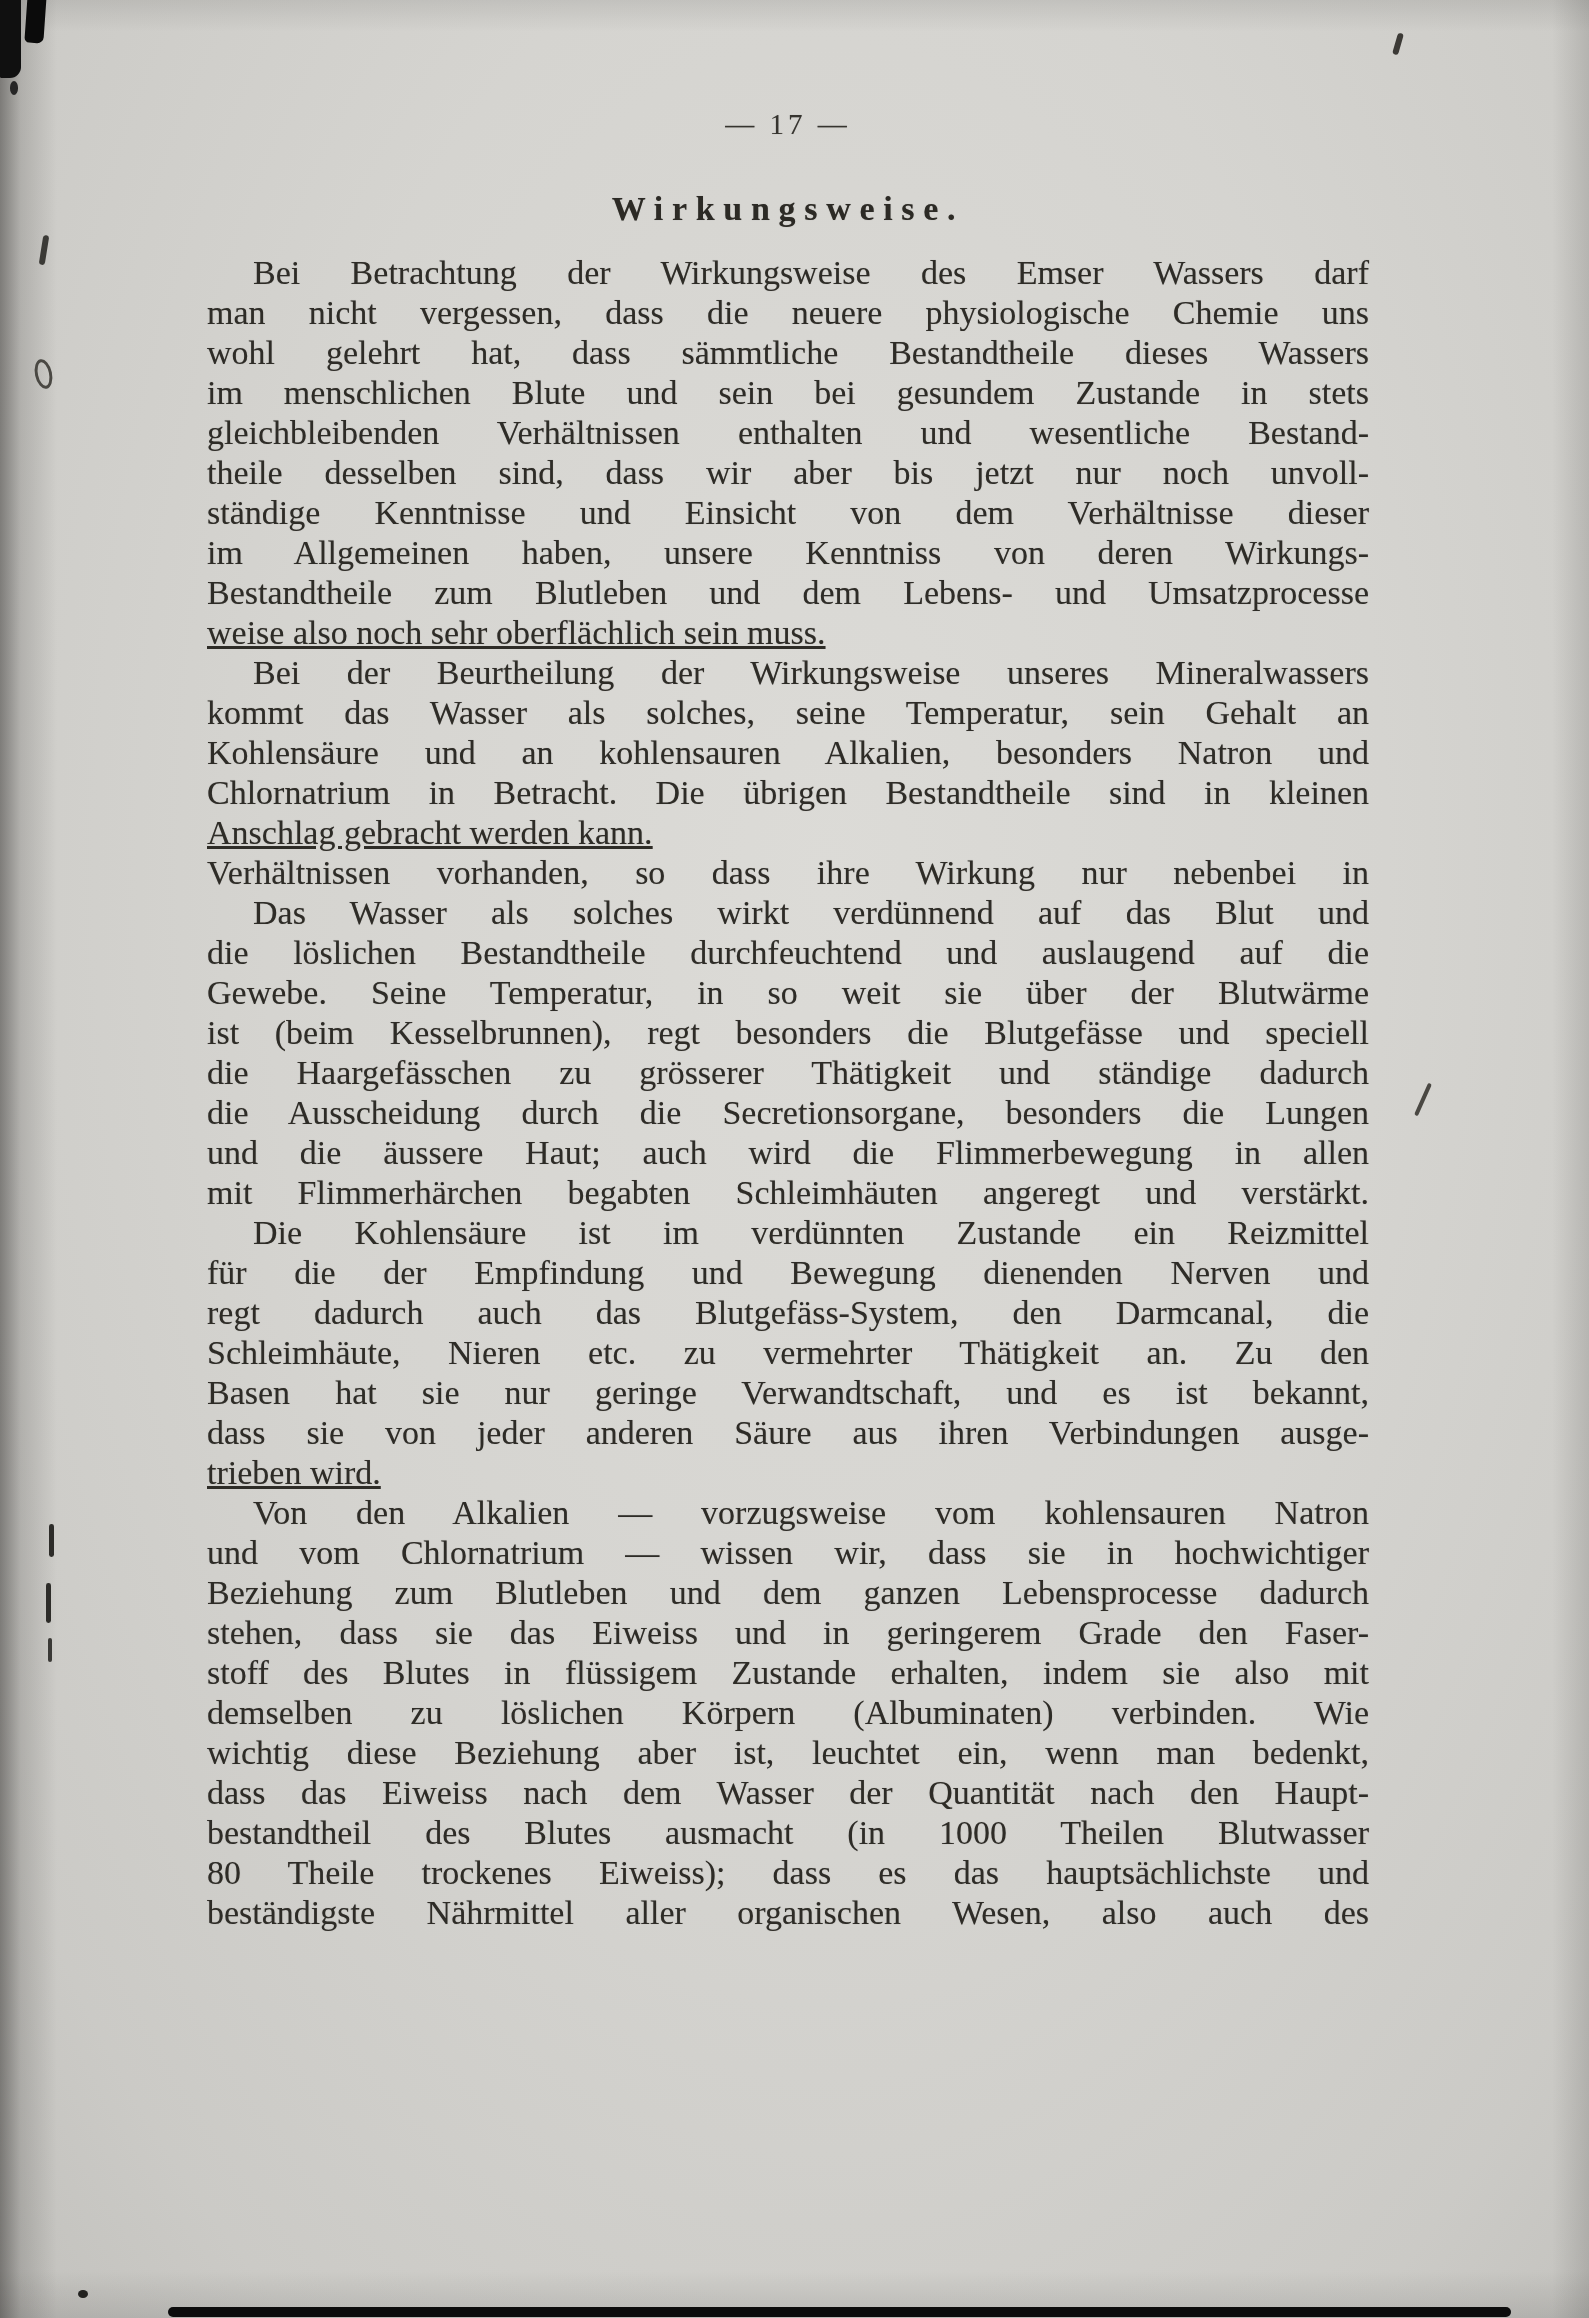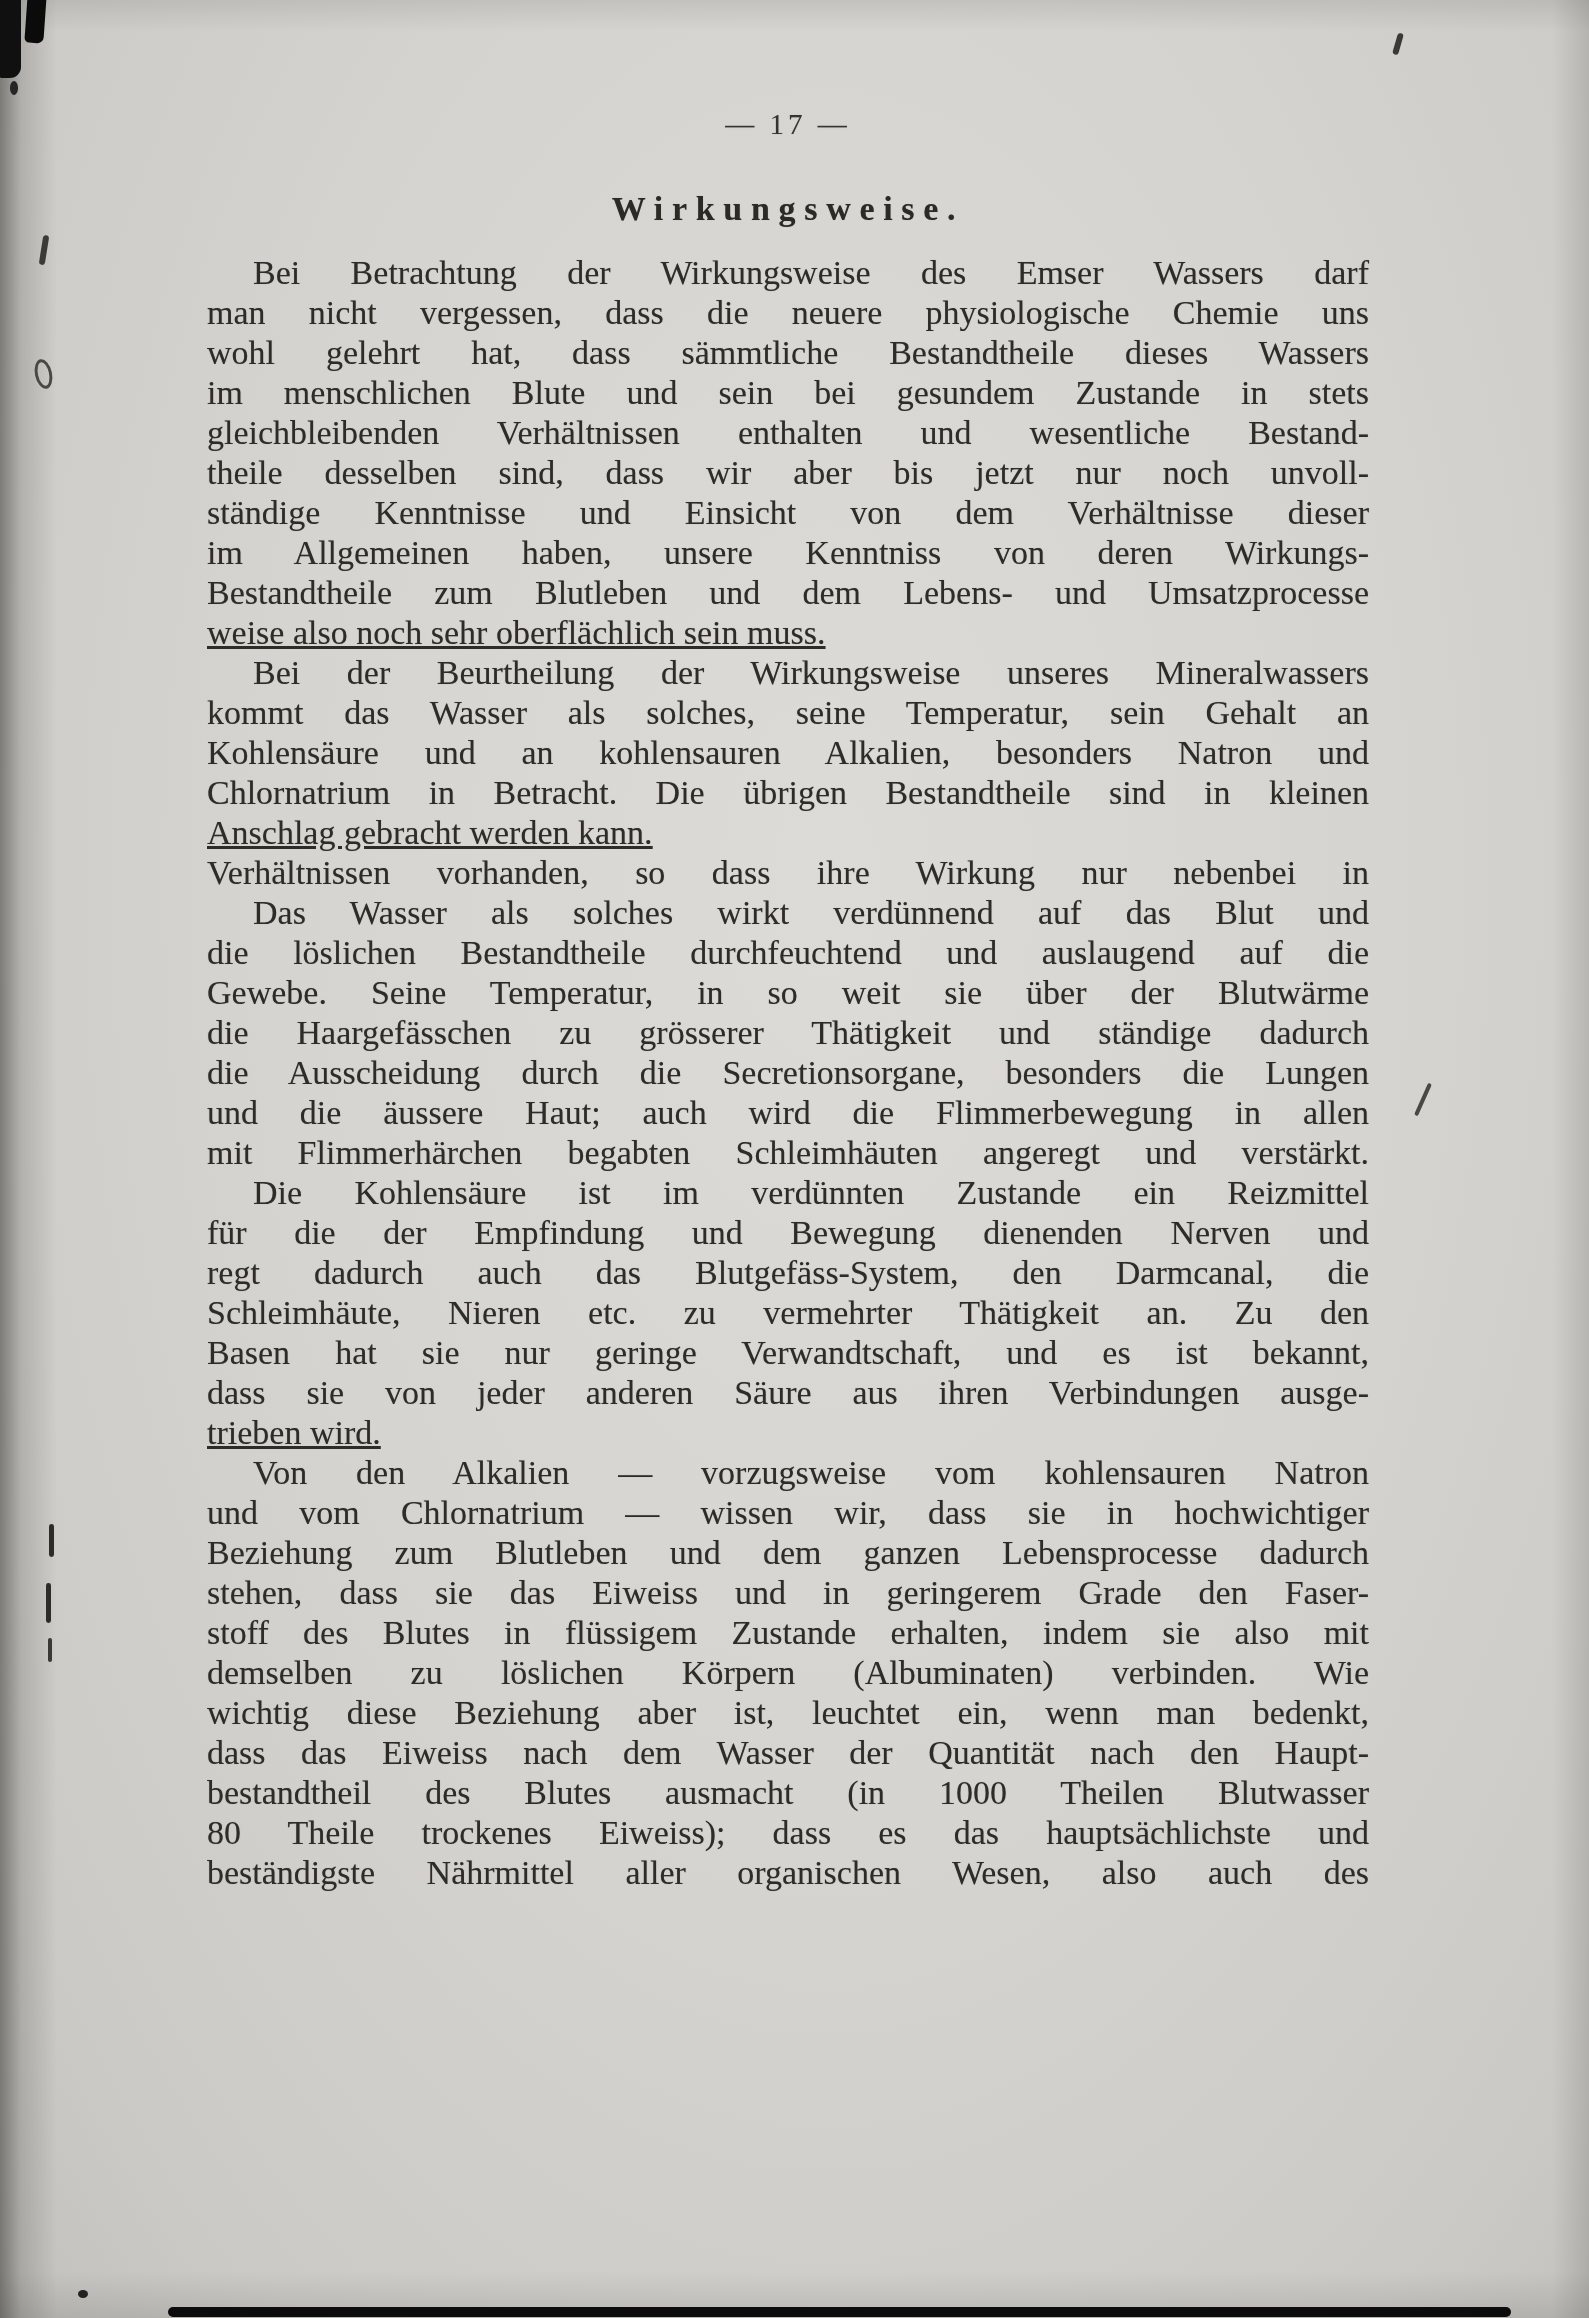--- a/index.html
+++ b/index.html
@@ -115,20 +115,21 @@
       <span class="line">Kohlensäure und an kohlensauren Alkalien, besonders Natron und</span>
       <span class="line">Chlornatrium in Betracht. Die übrigen Bestandtheile sind in kleinen</span>
       <span class="line last">Anschlag gebracht werden kann.</span>
       <span class="line">Verhältnissen vorhanden, so dass ihre Wirkung nur nebenbei in</span>
     </div>
 
     <div class="paragraph">
       <span class="line first">Das Wasser als solches wirkt verdünnend auf das Blut und</span>
       <span class="line">die löslichen Bestandtheile durchfeuchtend und auslaugend auf die</span>
       <span class="line">Gewebe.  Seine Temperatur, in so weit sie über der Blutwärme</span>
+      <span class="line">ist (beim Kesselbrunnen), regt besonders die Blutgefässe und speciell</span>
       <span class="line">die Haargefässchen zu grösserer Thätigkeit und ständige dadurch</span>
       <span class="line">die Ausscheidung durch die Secretionsorgane, besonders die Lungen</span>
       <span class="line">und die äussere Haut;  auch wird die Flimmerbewegung in allen</span>
       <span class="line">mit Flimmerhärchen begabten Schleimhäuten angeregt und verstärkt.</span>
     </div>
 
     <div class="paragraph">
       <span class="line first">Die Kohlensäure ist im verdünnten Zustande ein Reizmittel</span>
       <span class="line">für die der Empfindung und Bewegung dienenden Nerven und</span>
       <span class="line">regt dadurch auch das Blutgefäss-System, den Darmcanal, die</span>

